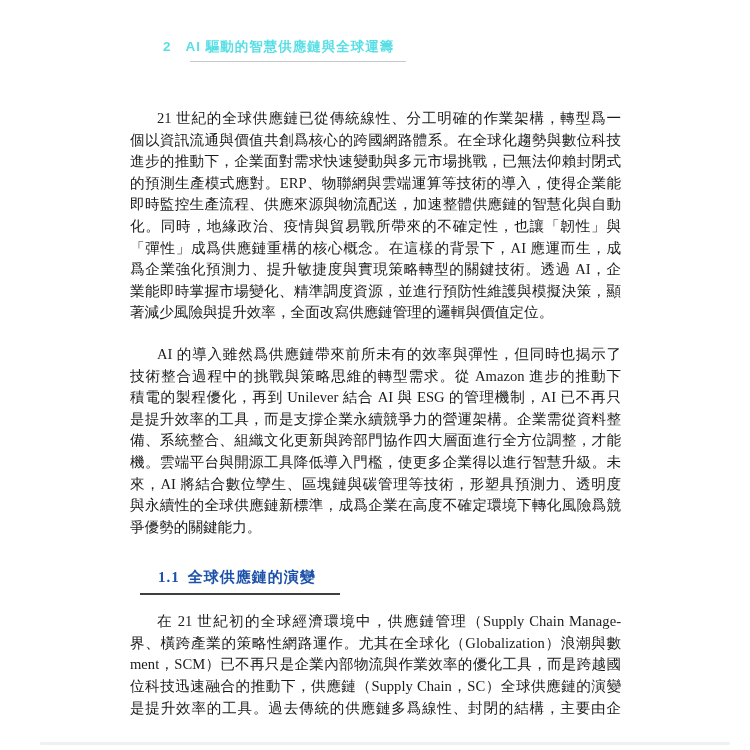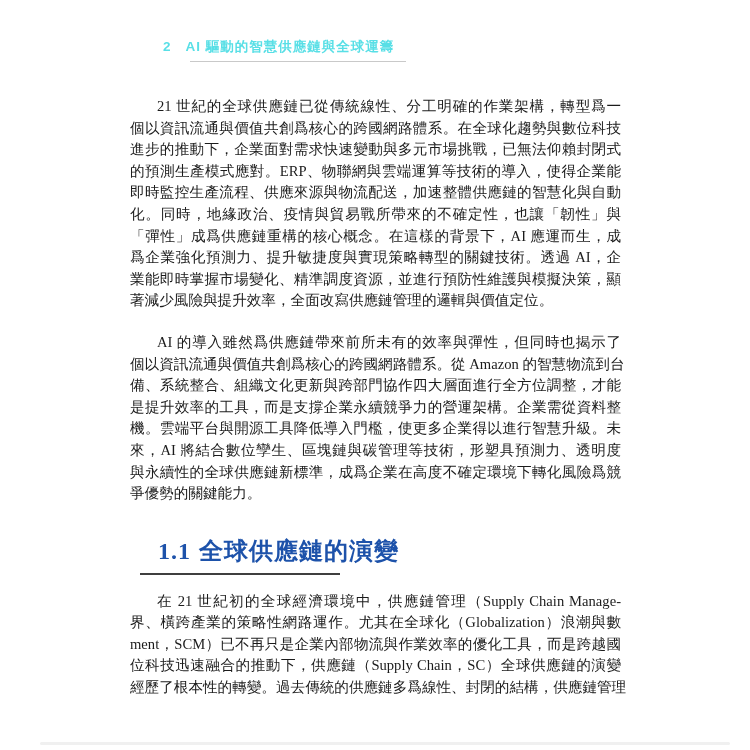--- a/index.html
+++ b/index.html
@@ -30,21 +30,21 @@
     top: 61px;
     left: 190px;
     width: 216px;
     height: 1px;
     background: #c9c9c9;
   }
   
   .content {
     position: absolute;
     left: 130px;
-    top: 96px;
+    top: 108px;
     width: 491px;
   }
   .para {
     font-size: 14.6px;
     line-height: 21.6px;
     color: #1b1b1b;
   }
   .para + .para { margin-top: 20px; }
   .line {
     text-align: justify;
@@ -53,21 +53,21 @@
   }
   .line.first { text-indent: 1.85em; }
   .line.last { text-align-last: left; }
   
   .section-heading {
     margin-top: 30px;
     margin-bottom: 16px;
   }
   .heading-text {
     margin-left: 28px;
-    font-size: 24px;
+    font-size: 15px;
     font-weight: bold;
     color: #1d52aa;
     letter-spacing: 1px;
   }
   .heading-number { margin-right: 8px; }
   .heading-rule {
     margin-left: 10px;
     margin-top: 6px;
     width: 200px;
     height: 2px;
@@ -105,41 +105,42 @@
         <div class="line">即時監控生產流程、供應來源與物流配送，加速整體供應鏈的智慧化與自動</div>
         <div class="line">化。同時，地緣政治、疫情與貿易戰所帶來的不確定性，也讓「韌性」與</div>
         <div class="line">「彈性」成爲供應鏈重構的核心概念。在這樣的背景下，AI 應運而生，成</div>
         <div class="line">爲企業強化預測力、提升敏捷度與實現策略轉型的關鍵技術。透過 AI，企</div>
         <div class="line">業能即時掌握市場變化、精準調度資源，並進行預防性維護與模擬決策，顯</div>
         <div class="line last">著減少風險與提升效率，全面改寫供應鏈管理的邏輯與價值定位。</div>
       </div>
 
     <div class="para">
         <div class="line first">AI 的導入雖然爲供應鏈帶來前所未有的效率與彈性，但同時也揭示了</div>
-        <div class="line">個以資訊流通與價值共創爲核心的跨國網路體系。從 Amazon 的智慧物流到台</div>
+        <div class="line">技術整合過程中的挑戰與策略思維的轉型需求。從 Amazon 進步的推動下</div>
+        <div class="line">積電的製程優化，再到 Unilever 結合 AI 與 ESG 的管理機制，AI 已不再只</div>
+        <div class="line">是提升效率的工具，而是支撐企業永續競爭力的營運架構。企業需從資料整</div>
         <div class="line">備、系統整合、組織文化更新與跨部門協作四大層面進行全方位調整，才能</div>
-        <div class="line">是提升效率的工具，而是支撐企業永續競爭力的營運架構。企業需從資料整</div>
         <div class="line">機。雲端平台與開源工具降低導入門檻，使更多企業得以進行智慧升級。未</div>
         <div class="line">來，AI 將結合數位孿生、區塊鏈與碳管理等技術，形塑具預測力、透明度</div>
         <div class="line">與永續性的全球供應鏈新標準，成爲企業在高度不確定環境下轉化風險爲競</div>
         <div class="line last">爭優勢的關鍵能力。</div>
       </div>
 
     <div class="section-heading">
       <div class="heading-text">
         <span class="heading-number">1.1</span><span>全球供應鏈的演變</span>
       </div>
       <div class="heading-rule"></div>
     </div>
 
     <div class="para">
         <div class="line first">在 21 世紀初的全球經濟環境中，供應鏈管理（Supply Chain Manage-</div>
         <div class="line">界、橫跨產業的策略性網路運作。尤其在全球化（Globalization）浪潮與數</div>
         <div class="line">ment，SCM）已不再只是企業內部物流與作業效率的優化工具，而是跨越國</div>
         <div class="line">位科技迅速融合的推動下，供應鏈（Supply Chain，SC）全球供應鏈的演變</div>
-        <div class="line">經歷了根本性的轉變。過去傳統的供應鏈多爲線性、封閉的結構，供應鏈管理</div>
+        <div class="line">是提升效率的工具。過去傳統的供應鏈多爲線性、封閉的結構，主要由企</div>
       </div>
 
   </div>
 
   <div class="page-edge"></div>
 
 </div>
 
 </body></html>

